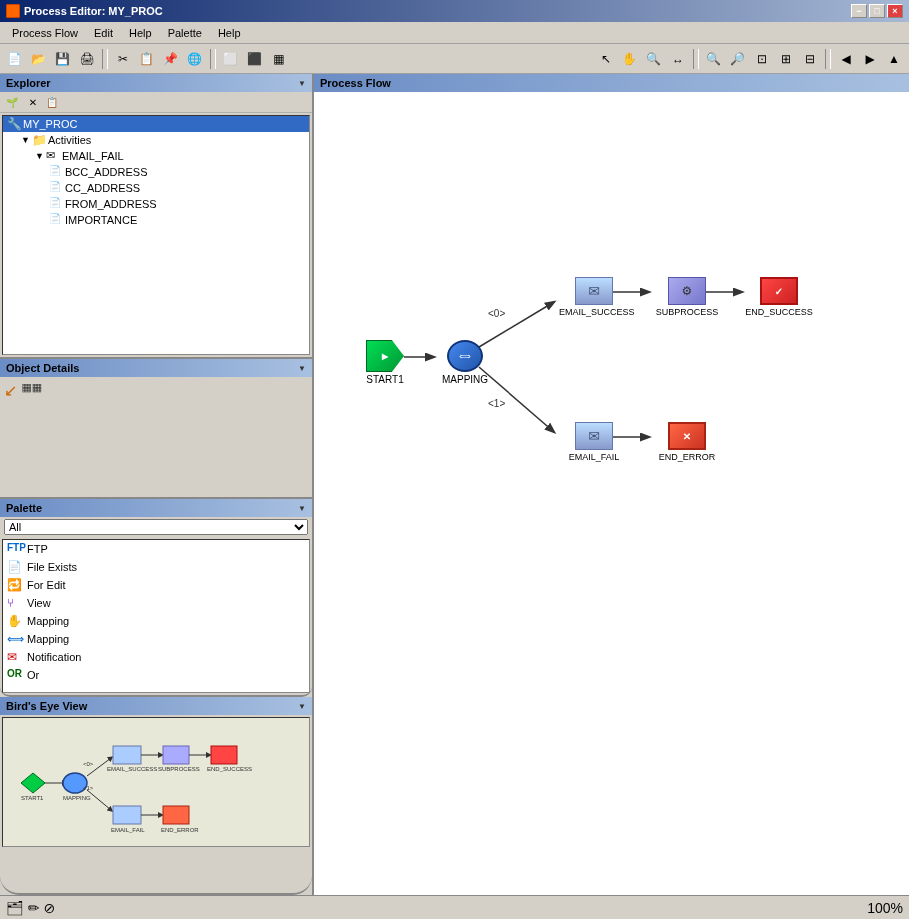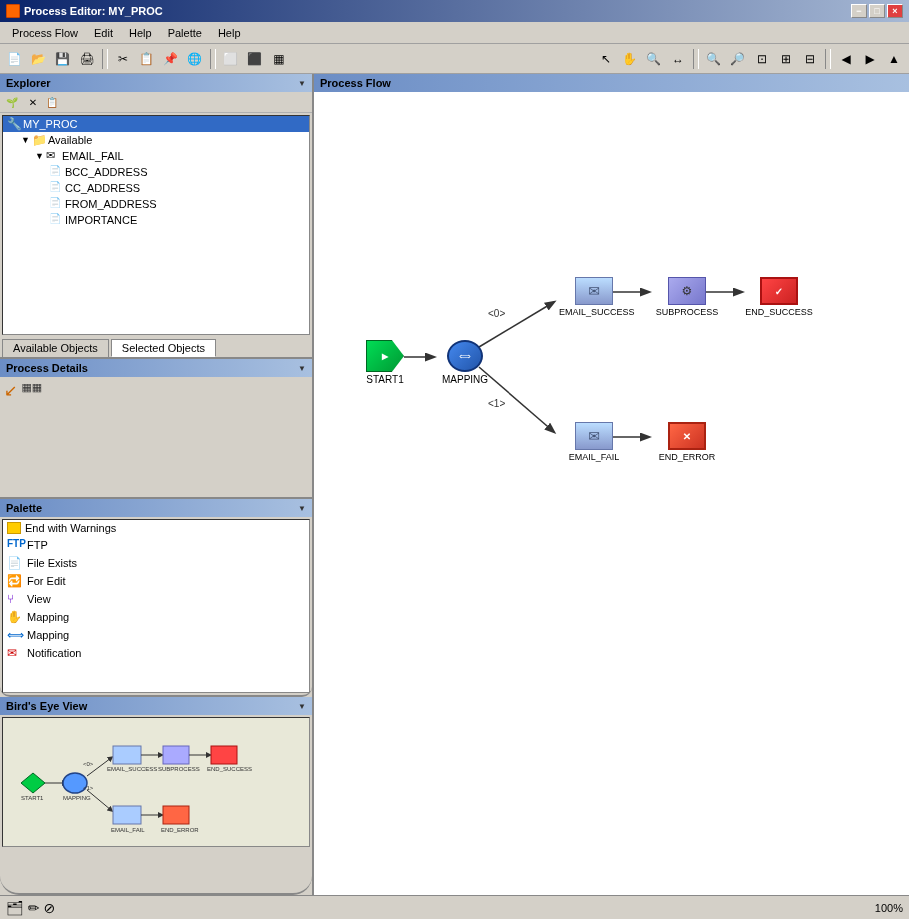--- a/index.html
+++ b/index.html
@@ -248,21 +248,21 @@
       <div class="explorer-tree" style="overflow-y:auto; height:210px;">
 
         <div class="tree-item indent1 selected">
           <span class="tree-icon" style="font-size:12px;">🔧</span>
           <span>MY_PROC</span>
         </div>
 
         <div class="tree-item indent2">
           <span style="margin-right:2px;font-size:9px;">▼</span>
           <span class="tree-icon icon-folder">📁</span>
-          <span>Available</span>
+          <span>Activities</span>
         </div>
 
         <div class="tree-item indent3">
           <span style="margin-right:2px;font-size:9px;">▼</span>
           <span class="tree-icon">✉</span>
           <span>EMAIL_FAIL</span>
         </div>
 
         <div class="tree-item indent4">
           <span class="tree-icon" style="font-size:10px;color:#0066cc;">📄</span>
@@ -278,47 +278,44 @@
           <span class="tree-icon" style="font-size:10px;color:#0066cc;">📄</span>
           <span>FROM_ADDRESS</span>
         </div>
 
         <div class="tree-item indent4">
           <span class="tree-icon" style="font-size:10px;color:#0066cc;">📄</span>
           <span>IMPORTANCE</span>
         </div>
       </div>
 
-      <div class="tab-row">
-        <div class="tab-btn">Available Objects</div>
-        <div class="tab-btn active">Selected Objects</div>
-      </div>
     </div>
 
     <div class="panel-section objdetails-section">
       <div class="panel-header">
-        <span>Process Details</span>
+        <span>Object Details</span>
         <span class="panel-header-arrow">▼</span>
       </div>
       <div class="objdetails-content">
         <span style="font-size:16px;color:#cc6600;">↙</span>
         <span style="font-size:11px;color:#333;">▦▦</span>
       </div>
     </div>
 
     <div class="palette-section panel-section" style="height:280px;border-radius:10px;">
       <div class="panel-header">
         <span>Palette</span>
         <span class="panel-header-arrow">▼</span>
       </div>
+      <div class="palette-filter">
+        <select>
+          <option>All</option>
+        </select>
+      </div>
       <div class="palette-list">
-        <div class="palette-item">
-          <span class="palette-icon" style="background:#ffcc00;border:1px solid #cc9900;width:14px;height:12px;display:inline-block;"></span>
-          <span>End with Warnings</span>
-        </div>
         <div class="palette-item">
           <span class="palette-icon" style="color:#0066cc;font-size:10px;font-weight:bold;">FTP</span>
           <span>FTP</span>
         </div>
         <div class="palette-item">
           <span class="palette-icon" style="font-size:12px;">📄</span>
           <span>File Exists</span>
         </div>
         <div class="palette-item">
           <span class="palette-icon" style="font-size:12px;color:#cc6600;">🔁</span>
@@ -332,20 +329,24 @@
           <span class="palette-icon" style="font-size:12px;">✋</span>
           <span>Mapping</span>
         </div>
         <div class="palette-item">
           <span class="palette-icon" style="font-size:12px;color:#0066cc;">⟺</span>
           <span>Mapping</span>
         </div>
         <div class="palette-item">
           <span class="palette-icon" style="font-size:12px;color:#cc0000;">✉</span>
           <span>Notification</span>
+        </div>
+        <div class="palette-item">
+          <span class="palette-icon" style="font-size:10px;font-weight:bold;color:#006600;">OR</span>
+          <span>Or</span>
         </div>
 
       </div>
     </div>
 
     <div class="panel-section birds-section" style="flex:1;border-radius:19px;">
       <div class="panel-header">
         <span>Bird's Eye View</span>
         <span class="panel-header-arrow">▼</span>
       </div>
@@ -482,14 +483,14 @@
   </div>
 
 </div>
 
 <div class="status-bar">
   <div class="status-icons">
     <span style="font-size:14px;">🗂</span>
     <span style="font-size:14px;">✏</span>
     <span style="font-size:14px;">⊘</span>
   </div>
-  <div style="font-size:11px;">100%</div>
+  <div style="font-size:14px;">100%</div>
 </div>
 
 </body></html>

